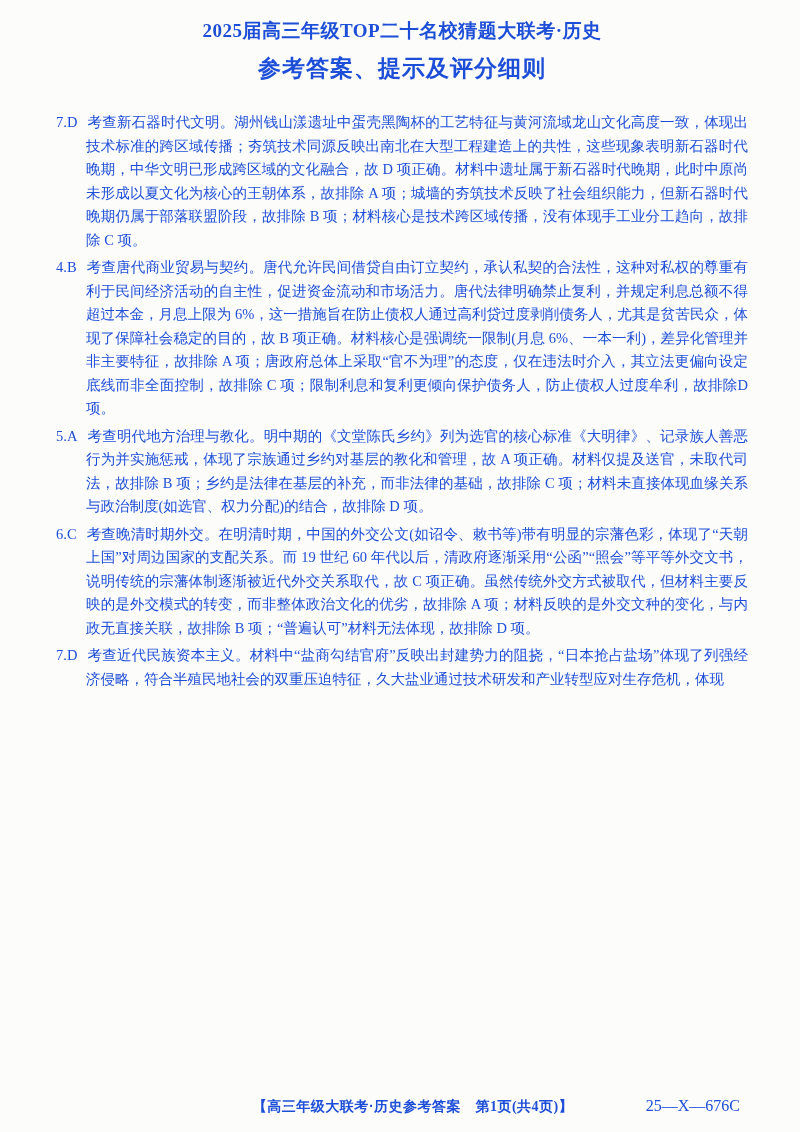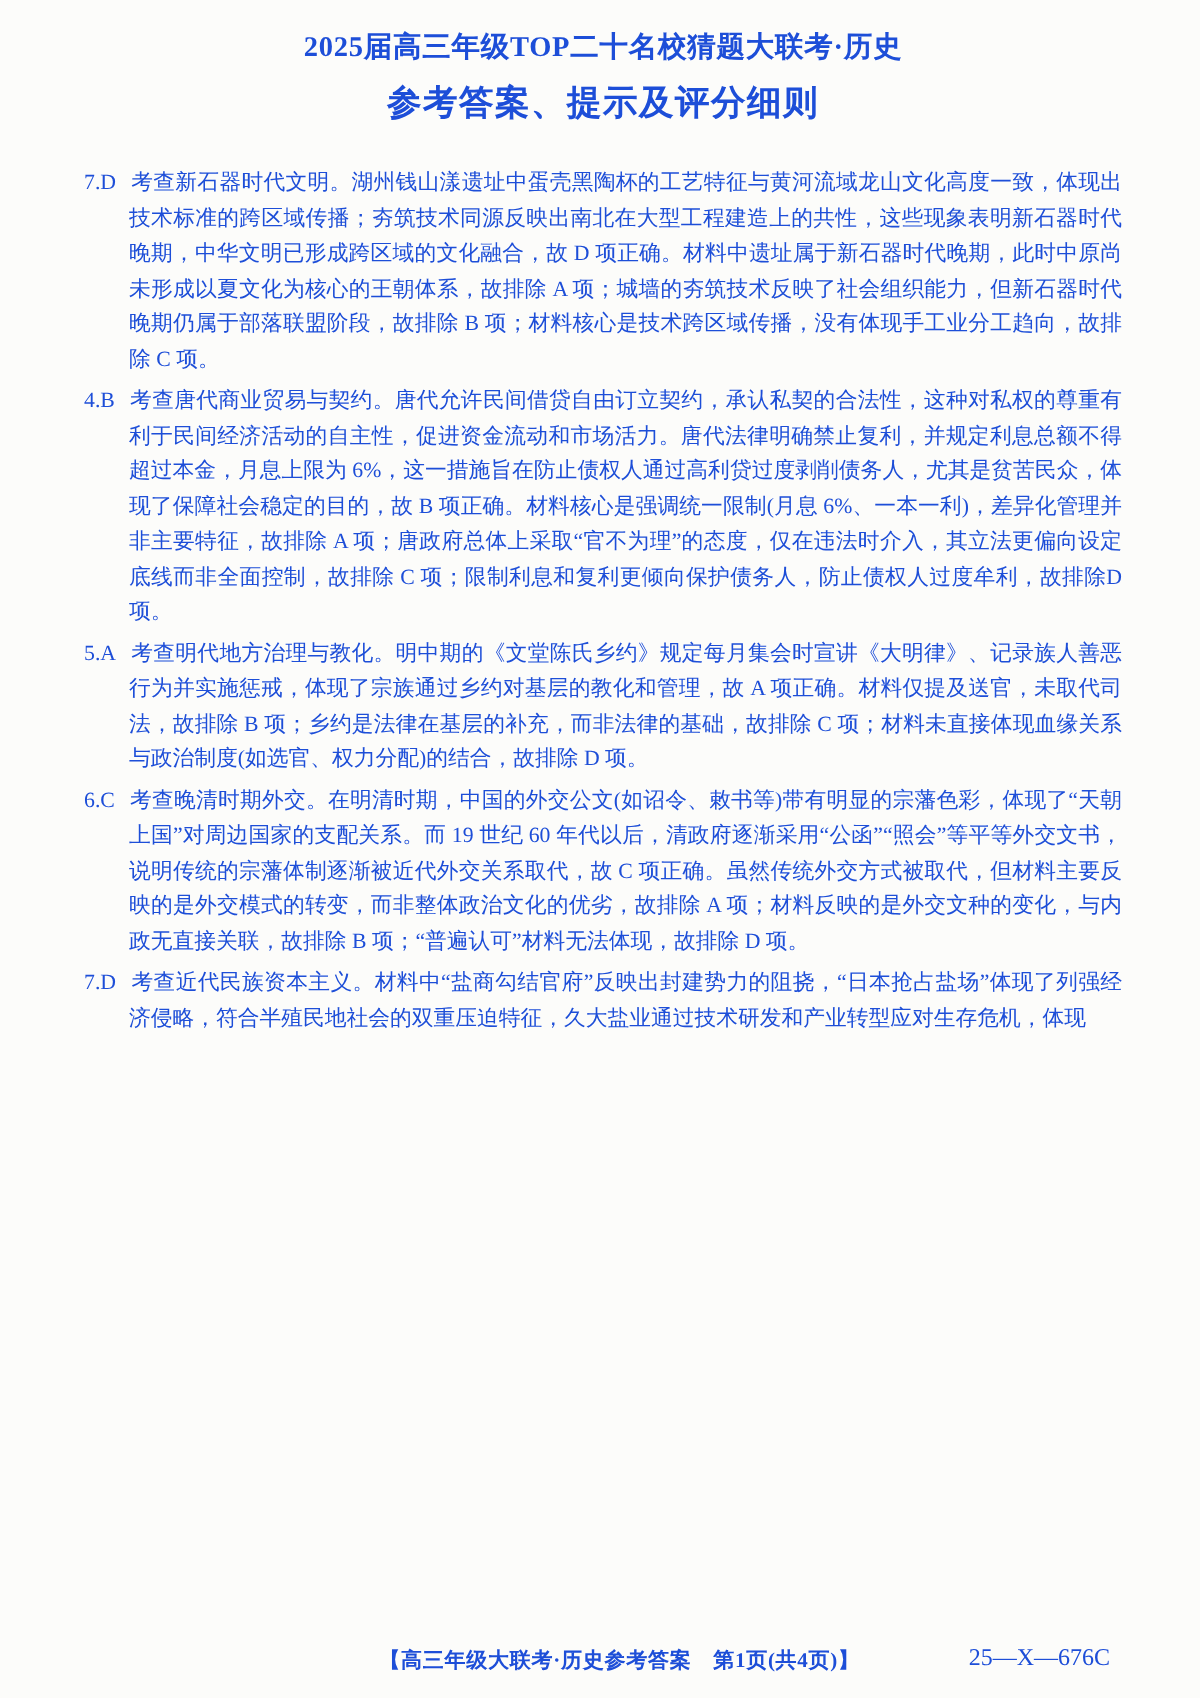--- a/index.html
+++ b/index.html
@@ -68,21 +68,21 @@
   <h2 class="subtitle">参考答案、提示及评分细则</h2>
 
   <div class="answers">
 
     <p class="item"><span class="num">7.D</span><span>考查新石器时代文明。湖州钱山漾遗址中蛋壳黑陶杯的工艺特征与黄河流域龙山文化高度一致，体现出技术标准的跨区域传播；夯筑技术同源反映出南北在大型工程建造上的共性，这些现象表明新石器时代晚期，中华文明已形成跨区域的文化融合，故 D 项正确。材料中遗址属于新石器时代晚期，此时中原尚未形成以夏文化为核心的王朝体系，故排除 A 项；城墙的夯筑技术反映了社会组织能力，但新石器时代晚期仍属于部落联盟阶段，故排除 B 项；材料核心是技术跨区域传播，没有体现手工业分工趋向，故排除 C 项。</span></p>
 
 
 
     <p class="item"><span class="num">4.B</span><span>考查唐代商业贸易与契约。唐代允许民间借贷自由订立契约，承认私契的合法性，这种对私权的尊重有利于民间经济活动的自主性，促进资金流动和市场活力。唐代法律明确禁止复利，并规定利息总额不得超过本金，月息上限为 6%，这一措施旨在防止债权人通过高利贷过度剥削债务人，尤其是贫苦民众，体现了保障社会稳定的目的，故 B 项正确。材料核心是强调统一限制(月息 6%、一本一利)，差异化管理并非主要特征，故排除 A 项；唐政府总体上采取“官不为理”的态度，仅在违法时介入，其立法更偏向设定底线而非全面控制，故排除 C 项；限制利息和复利更倾向保护债务人，防止债权人过度牟利，故排除D 项。</span></p>
 
-    <p class="item"><span class="num">5.A</span><span>考查明代地方治理与教化。明中期的《文堂陈氏乡约》规定每月集会时宣讲《大明律》、记录族人善恶行为并实施惩戒，体现了宗族通过乡约对基层的教化和管理，故 A 项正确。材料仅提及送官，未取代司法，故排除 B 项；乡约是法律在基层的补充，而非法律的基础，故排除 C 项；材料未直接体现血缘关系与政治制度(如选官、权力分配)的结合，故排除 D 项。</span></p>
+    <p class="item"><span class="num">5.A</span><span>考查明代地方治理与教化。明中期的《文堂陈氏乡约》列为选官的核心标准《大明律》、记录族人善恶行为并实施惩戒，体现了宗族通过乡约对基层的教化和管理，故 A 项正确。材料仅提及送官，未取代司法，故排除 B 项；乡约是法律在基层的补充，而非法律的基础，故排除 C 项；材料未直接体现血缘关系与政治制度(如选官、权力分配)的结合，故排除 D 项。</span></p>
 
     <p class="item"><span class="num">6.C</span><span>考查晚清时期外交。在明清时期，中国的外交公文(如诏令、敕书等)带有明显的宗藩色彩，体现了“天朝上国”对周边国家的支配关系。而 19 世纪 60 年代以后，清政府逐渐采用“公函”“照会”等平等外交文书，说明传统的宗藩体制逐渐被近代外交关系取代，故 C 项正确。虽然传统外交方式被取代，但材料主要反映的是外交模式的转变，而非整体政治文化的优劣，故排除 A 项；材料反映的是外交文种的变化，与内政无直接关联，故排除 B 项；“普遍认可”材料无法体现，故排除 D 项。</span></p>
 
     <p class="item"><span class="num">7.D</span><span>考查近代民族资本主义。材料中“盐商勾结官府”反映出封建势力的阻挠，“日本抢占盐场”体现了列强经济侵略，符合半殖民地社会的双重压迫特征，久大盐业通过技术研发和产业转型应对生存危机，体现</span></p>
 
   </div>
 
   <div class="footer">
     <span class="page-info">【高三年级大联考·历史参考答案　第1页(共4页)】</span>
     <span class="code">25—X—676C</span>

